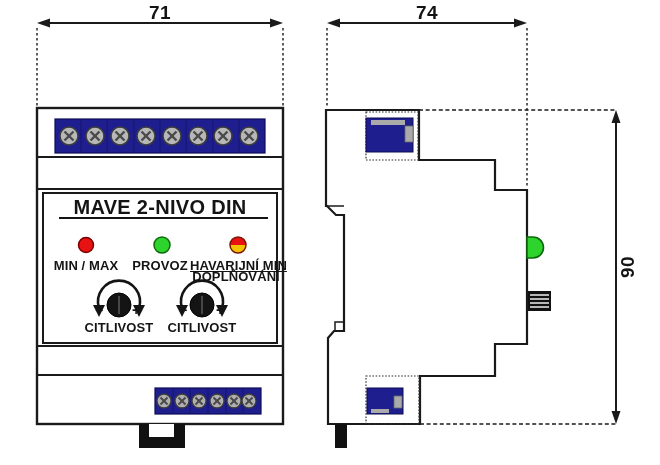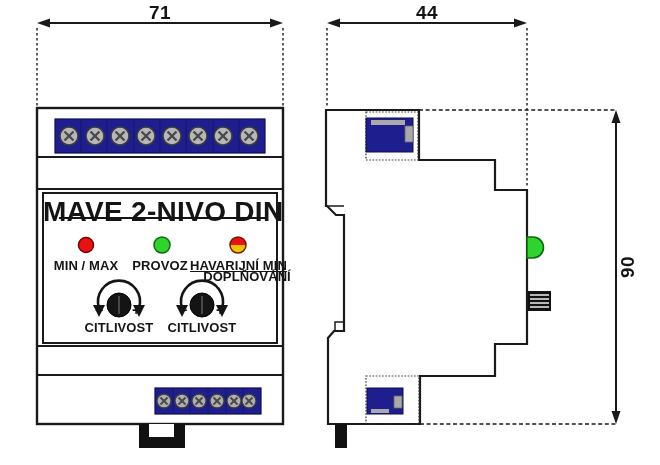--- a/index.html
+++ b/index.html
@@ -164,29 +164,29 @@
     <rect x="335" y="424" width="12" height="24" fill="#111111"></rect>
 
     <g>
       <line x1="616" y1="114" x2="616" y2="420" stroke="#1a1a1a" stroke-width="2"></line>
       <polygon points="616,110 611.5,123 620.5,123" fill="#1a1a1a"></polygon>
       <polygon points="616,424 611.5,411 620.5,411" fill="#1a1a1a"></polygon>
     </g>
   </svg>
 
   <div class="txt dim center" style="left:37px;top:2px;width:246px;">71</div>
-  <div class="txt dim center" style="left:327px;top:2px;width:200px;">44</div>
+  <div class="txt dim center" style="left:327px;top:2px;width:200px;">74</div>
   <div id="dim90" class="txt dim center" style="left:607px;top:258px;width:42px;height:18px;line-height:18px;">90</div>
 
-  <div class="txt center" style="left:43px;top:196px;width:234px;font-size:28px;letter-spacing:0.3px;">MAVE 2-NIVO DIN</div>
+  <div class="txt center" style="left:43px;top:196px;width:234px;font-size:20px;letter-spacing:0.3px;">MAVE 2-NIVO DIN</div>
 
   <div class="txt lbl center" style="left:46px;top:258px;width:80px;">MIN / MAX</div>
   <div class="txt lbl center" style="left:120px;top:258px;width:80px;">PROVOZ</div>
   <div class="txt lbl center" style="left:190px;top:258px;width:92px;text-decoration:underline;">HAVARIJNÍ MIN</div>
-  <div class="txt lbl center" style="left:201px;top:269px;width:92px;">DOPLŇOVÁNÍ</div>
+  <div class="txt lbl center" style="left:190px;top:269px;width:92px;">DOPLŇOVÁNÍ</div>
 
   <div class="txt sign center" style="left:92px;top:302px;width:14px;">−</div>
   <div class="txt sign center" style="left:129px;top:302px;width:14px;">+</div>
   <div class="txt sign center" style="left:176px;top:302px;width:14px;">−</div>
   <div class="txt sign center" style="left:213px;top:302px;width:14px;">+</div>
 
   <div class="txt lbl center" style="left:79px;top:320px;width:80px;">CITLIVOST</div>
   <div class="txt lbl center" style="left:162px;top:320px;width:80px;">CITLIVOST</div>
 
 </div>

